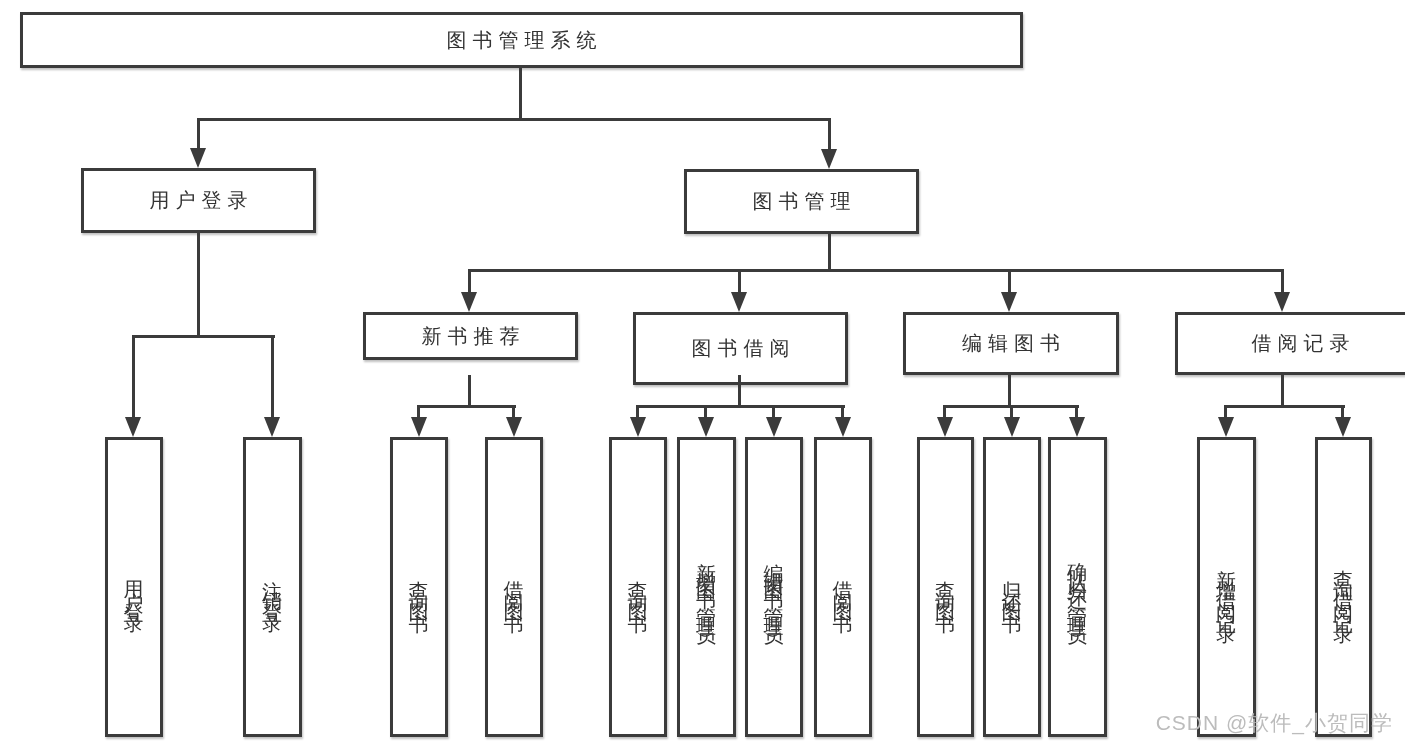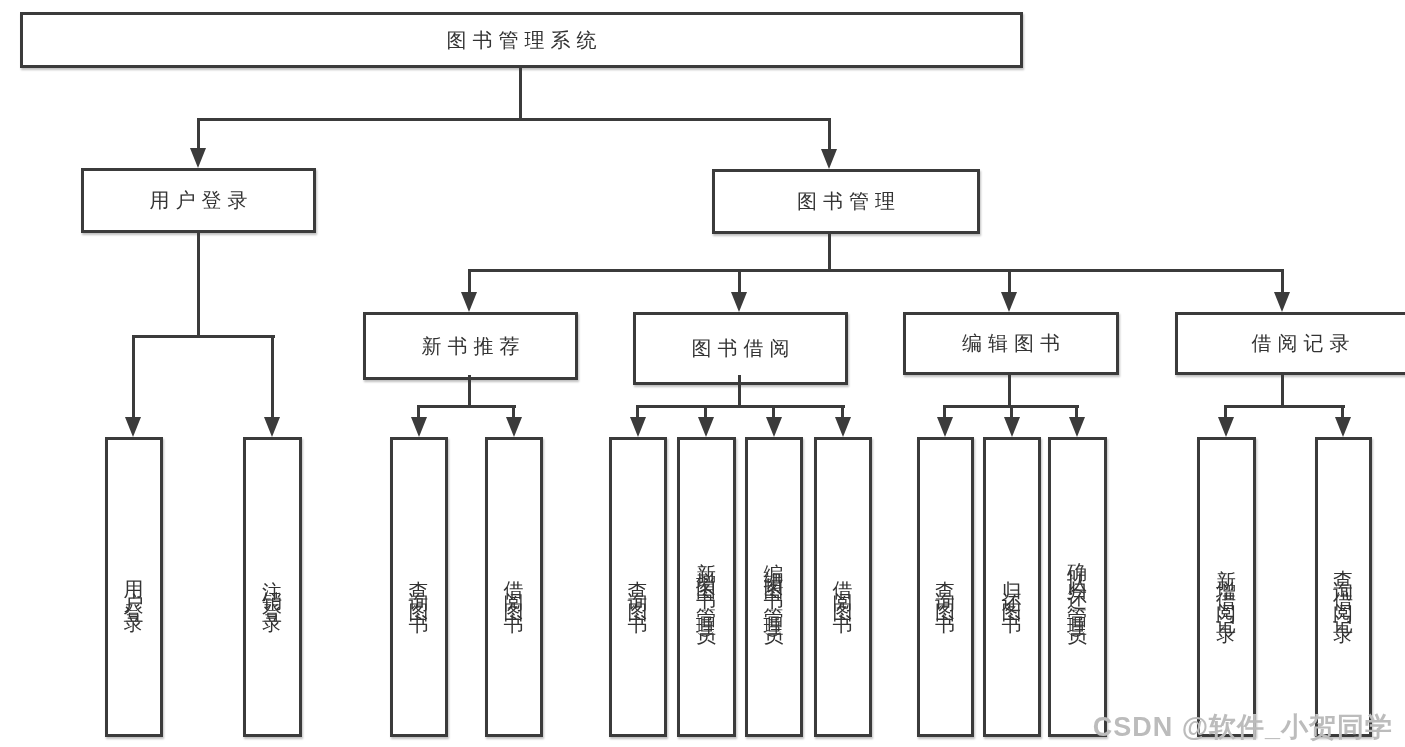--- a/index.html
+++ b/index.html
@@ -27,42 +27,42 @@
     letter-spacing:11px; line-height:1;
   }
   .box.v.long .lbl{ letter-spacing:9px; }
   .ln{ position:absolute; background:var(--line); }
   .ah{
     position:absolute; width:0; height:0;
     border-left:8px solid transparent; border-right:8px solid transparent;
     border-top:20px solid var(--line);
   }
   .watermark{
-    position:absolute; right:12px; bottom:2px; z-index:5;
-    font-size:27px; letter-spacing:1px; color:var(--watermark); white-space:nowrap;font-weight:bold;
+    position:absolute; right:12px; bottom:10px; z-index:5;
+    font-size:21px; letter-spacing:1px; color:var(--watermark); white-space:nowrap;
   }
 </style>
 </head>
 <body>
 
 <div id="canvas">
 
   <div class="box h" style="left:20px;top:12px;width:1003px;height:56px">
     <span class="lbl">图书管理系统</span>
   </div>
 
   <div class="box h" style="left:81px;top:168px;width:235px;height:65px">
     <span class="lbl">用户登录</span>
   </div>
 
-  <div class="box h" style="left:712px;top:169px;width:268px;height:65px">
+  <div class="box h" style="left:684px;top:169px;width:235px;height:65px">
     <span class="lbl">图书管理</span>
   </div>
 
-  <div class="box h" style="left:363px;top:312px;width:215px;height:68px">
+  <div class="box h" style="left:363px;top:312px;width:215px;height:48px">
     <span class="lbl">新书推荐</span>
   </div>
 
   <div class="box h" style="left:633px;top:312px;width:215px;height:73px">
     <span class="lbl">图书借阅</span>
   </div>
 
   <div class="box h" style="left:903px;top:312px;width:216px;height:63px">
     <span class="lbl">编辑图书</span>
   </div>

